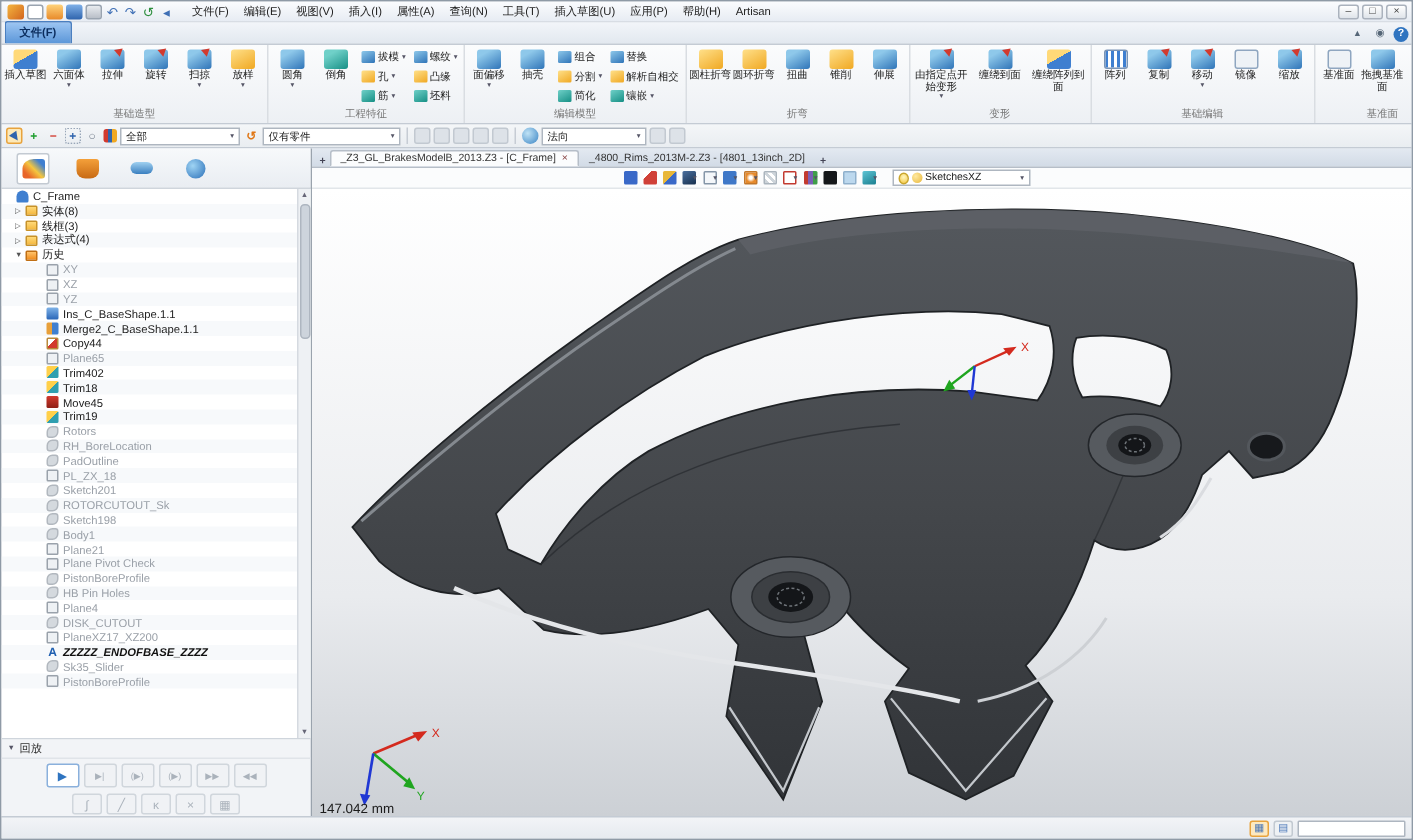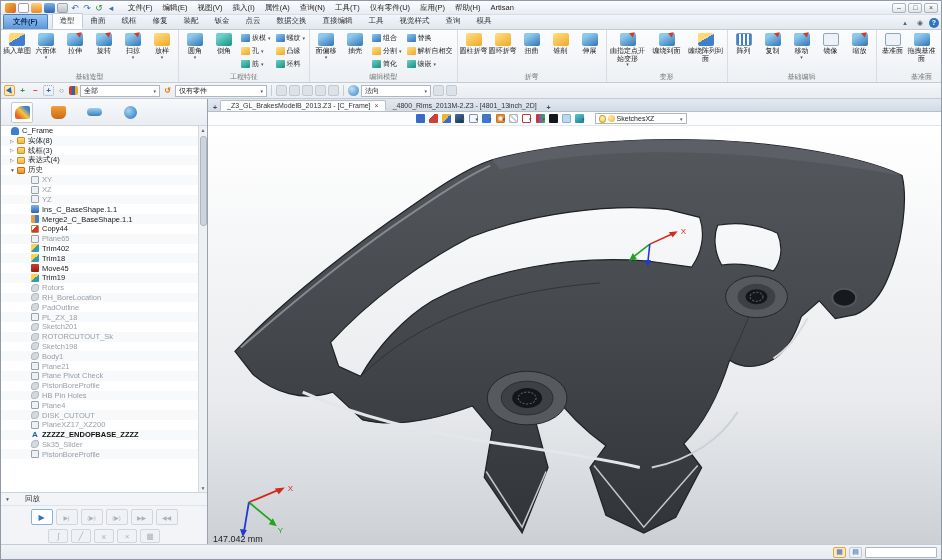--- a/index.html
+++ b/index.html
@@ -110,27 +110,27 @@
   .ti-shape{background:linear-gradient(#7fb3e8,#2a66b8);}
   .ti-merge{background:linear-gradient(90deg,#e8a03a 50%,#3f7fd0 50%);}
   .ti-copy{background:linear-gradient(135deg,#fff 40%,#d23a2e 40%);border:1px solid #b9893a;}
   .ti-trim{background:linear-gradient(135deg,#ffd04a 50%,#2f9fb0 50%);}
   .ti-move{background:linear-gradient(#d23a2e,#8f1f16);}
   .ti-sketch{background:#d4d9de;border:1px solid #b2b8bf;border-radius:50% 2px 50% 2px;}
   .ti-text{background:transparent;}
   .ti-text::before{content:"A";color:#1f5fb0;font-weight:bold;font-size:8px;line-height:8px;display:block;text-align:center;}
   .tlabel{font-size:7.5px;color:#222;}
   .trow.gray .tlabel{color:#9aa0a8;}
-  .trow.bold .tlabel{font-weight:bold;color:#111;}
+  .trow.bold .tlabel{font-weight:bold;color:#111;font-style:italic;}
   .tscroll{width:9px;flex:none;background:#eef1f4;border-left:1px solid #d5dae0;display:flex;flex-direction:column;align-items:center;}
   .tsarrow{font-size:5px;color:#667;line-height:8px;height:8px;}
   .tsthumb{width:7px;height:90px;background:#cdd4dc;border:1px solid #aeb6c0;border-radius:3px;margin-top:2px;}
   .tsspace{flex:1;}
   .replay{flex:none;background:#f2f4f7;}
-  .rphead{height:13px;display:flex;align-items:center;gap:15px;padding:0 4px;font-size:7.5px;color:#333;border-bottom:1px solid #e0e4e9;}
+  .rphead{height:13px;display:flex;align-items:center;gap:3px;padding:0 4px;font-size:7.5px;color:#333;border-bottom:1px solid #e0e4e9;}
   .rphead .arr{font-size:5px;color:#556;}
   .pbrow{display:flex;justify-content:center;gap:3px;padding:3px 0 1px 0;}
   .pbtn{width:22px;height:16px;border:1px solid #d0d6dc;background:#f0f2f5;border-radius:2px;font-size:6px;color:#aab2bb;display:flex;align-items:center;justify-content:center;white-space:nowrap;}
   .pbtn.pb-on{background:#fff;border-color:#8ab0dc;color:#2f74c0;font-size:8px;}
   .pbrow2 .pbtn{width:20px;height:14px;font-size:8px;}
 
   
   .main{flex:1;display:flex;flex-direction:column;min-width:0;}
   .doctabs{height:13px;flex:none;display:flex;align-items:flex-end;background:linear-gradient(#e3e9f1,#d2dbe6);border-bottom:1px solid #b6bec8;font-size:7px;padding-left:2px;}
   .dplus{width:10px;text-align:center;color:#445;font-weight:bold;flex:none;}
@@ -213,51 +213,35 @@
       </span>
     <span class="menubar">
 
     <span class="menu-item">文件(F)</span>
         <span class="menu-item">编辑(E)</span>
         <span class="menu-item">视图(V)</span>
         <span class="menu-item">插入(I)</span>
         <span class="menu-item">属性(A)</span>
         <span class="menu-item">查询(N)</span>
         <span class="menu-item">工具(T)</span>
-        <span class="menu-item">仅有零件(U)</span>
+        <span class="menu-item">插入草图(U)</span>
         <span class="menu-item">应用(P)</span>
         <span class="menu-item">帮助(H)</span>
         <span class="menu-item">Artisan</span>
       </span>
     <span class="winctl">
 
     <span class="winbtn">–</span>
         <span class="winbtn">□</span>
         <span class="winbtn">×</span>
       </span>
   </div>
 
   <div class="tabrow">
     <span class="filebtn">文件(F)</span>
-    <span style="display:flex;align-items:flex-end;">
-
-    <span class="rtab active">造型</span>
-        <span class="rtab">曲面</span>
-        <span class="rtab">线框</span>
-        <span class="rtab">修复</span>
-        <span class="rtab">装配</span>
-        <span class="rtab">钣金</span>
-        <span class="rtab">点云</span>
-        <span class="rtab">数据交换</span>
-        <span class="rtab">直接编辑</span>
-        <span class="rtab">工具</span>
-        <span class="rtab">视觉样式</span>
-        <span class="rtab">查询</span>
-        <span class="rtab">模具</span>
-      </span>
     <span class="tabrow-right">
 
     <span class="tr-icon">▴</span>
         <span class="tr-icon">◉</span>
         <span class="tr-icon help">?</span>
       </span>
   </div>
 
   <div class="ribbon">
     <div class="rgroup">

